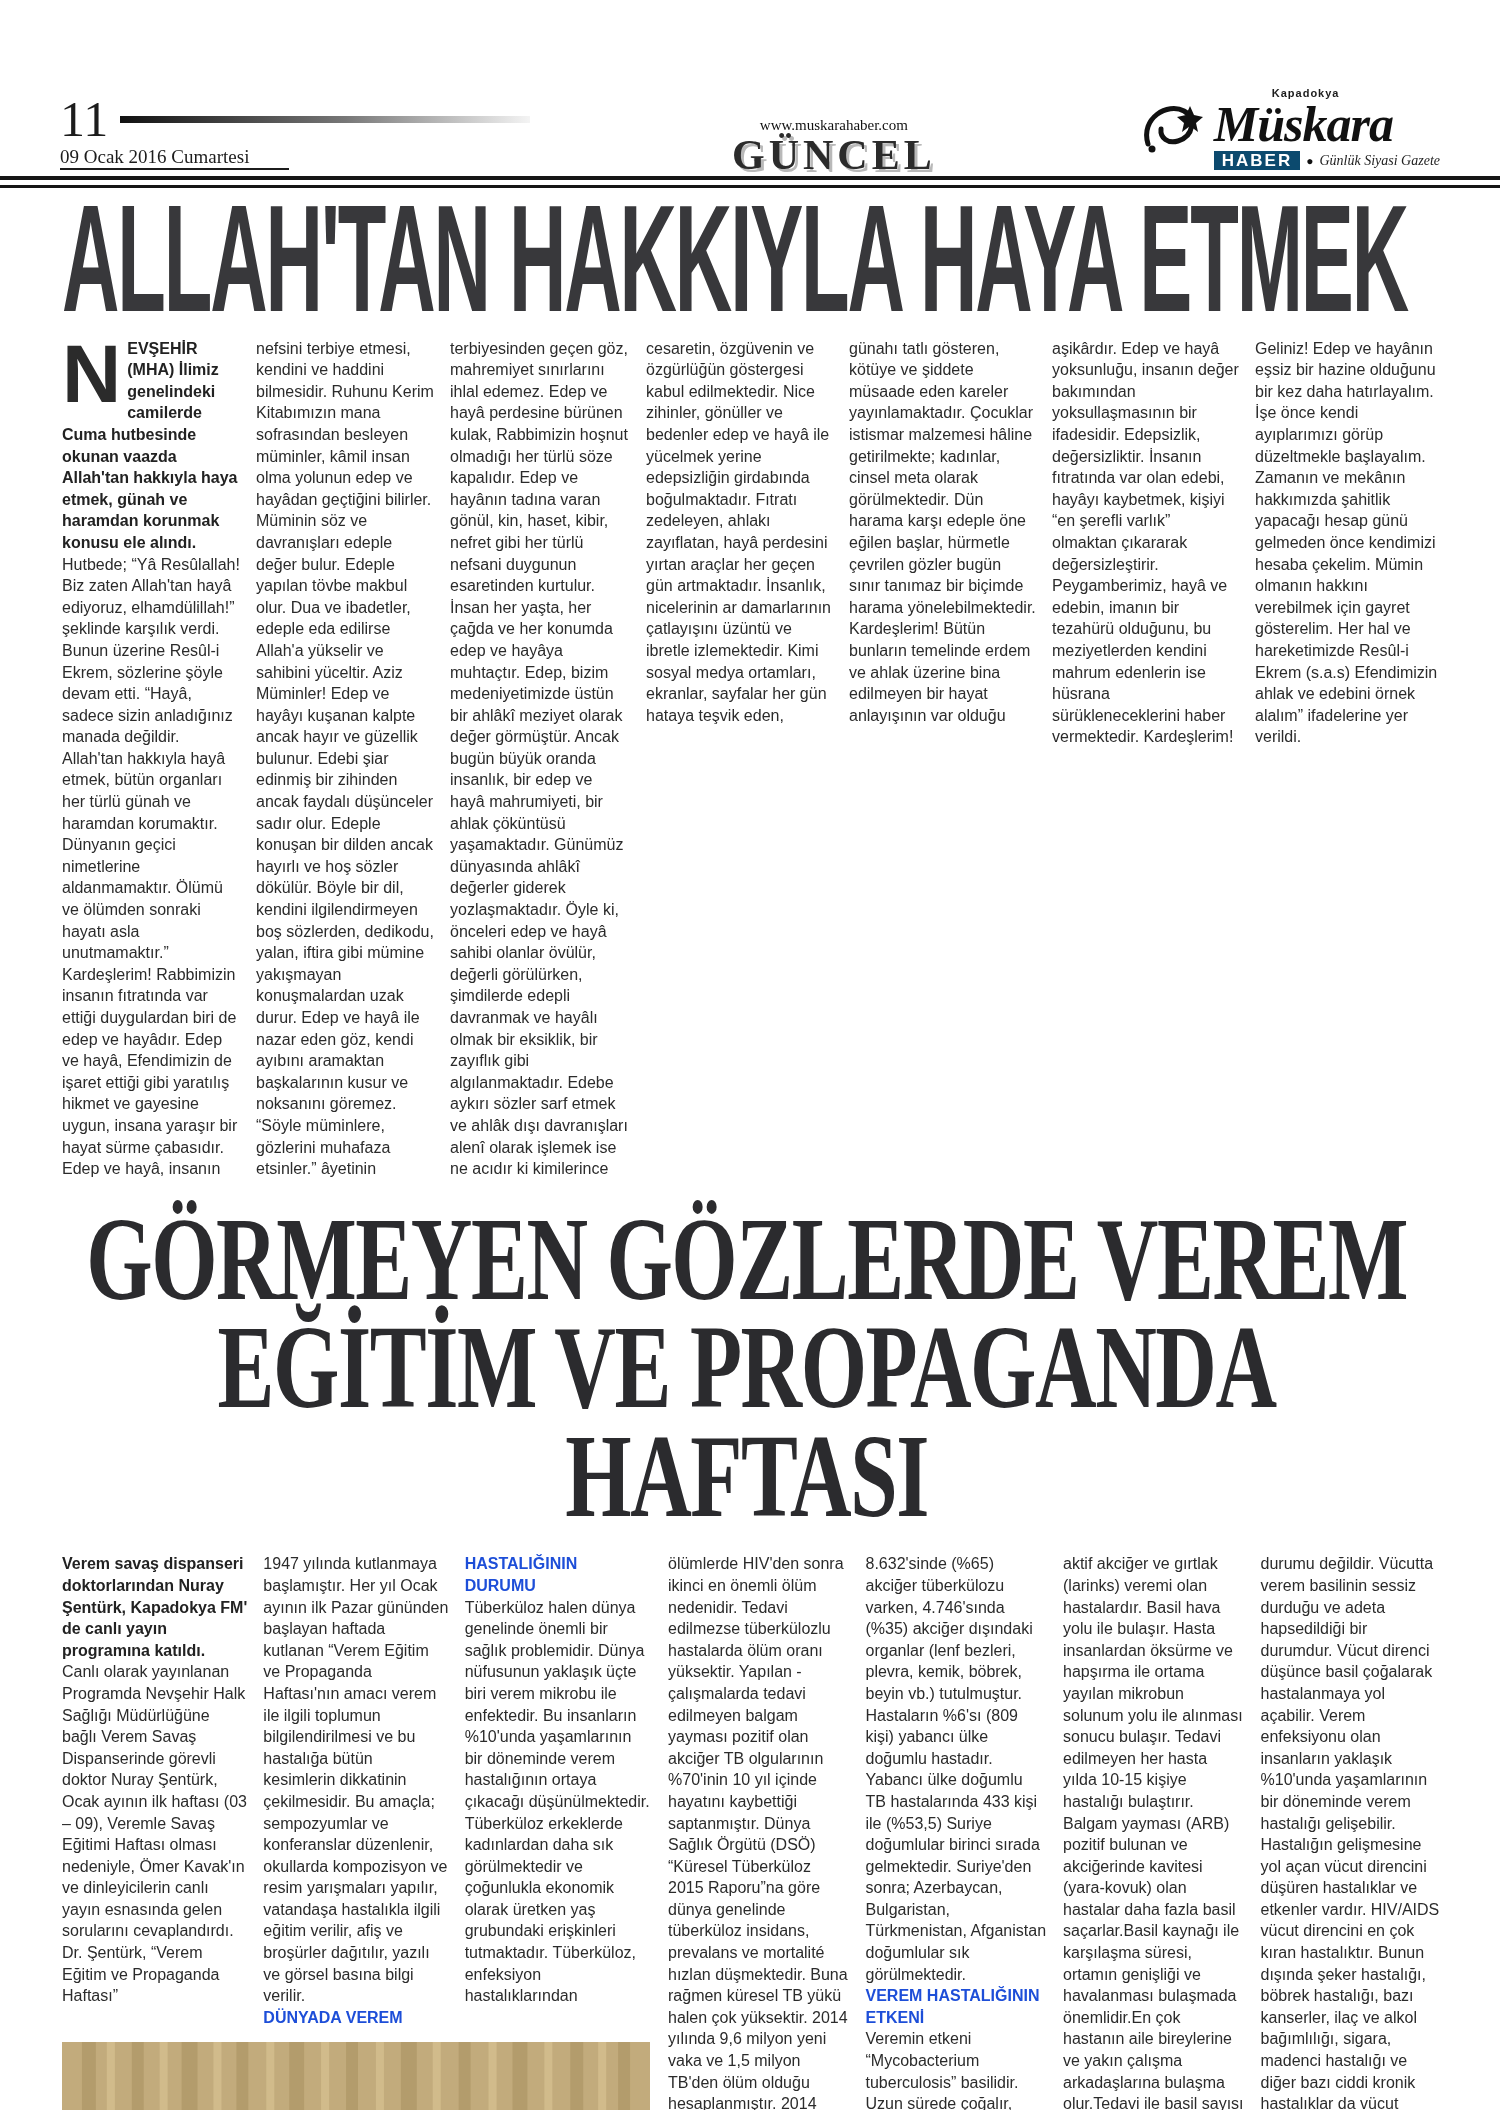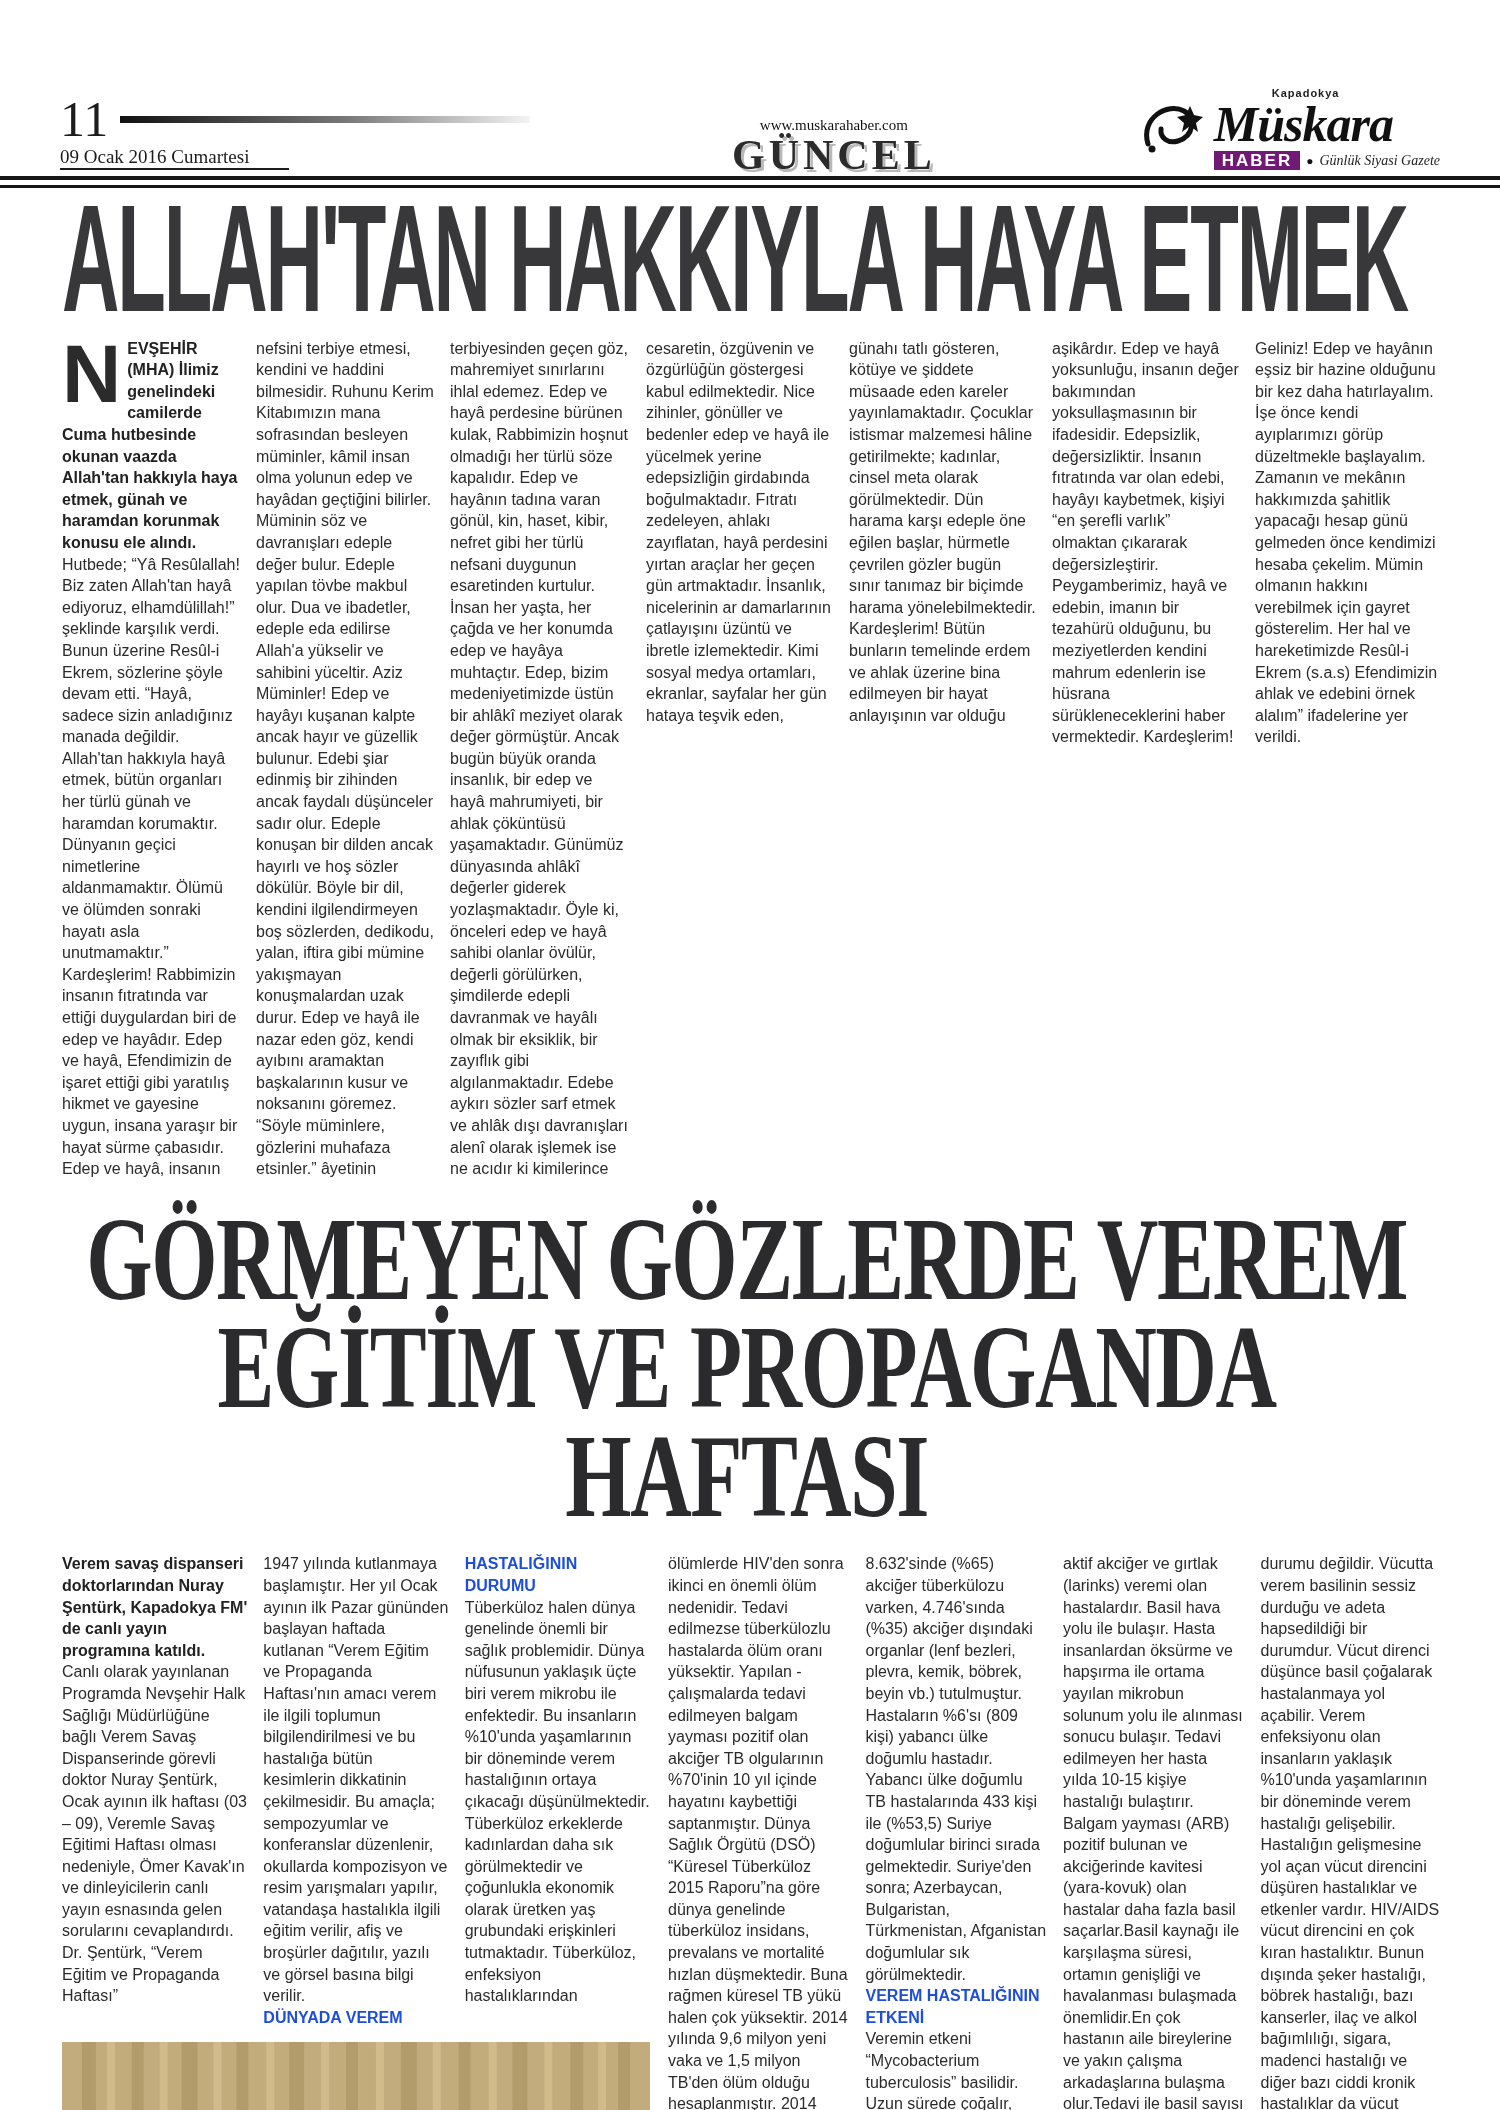--- a/index.html
+++ b/index.html
@@ -12,21 +12,21 @@
   .grad-rule{flex:1;height:7px;margin-left:12px;background:linear-gradient(to right,#111,#777 55%,#f4f4f4);}
   .date-line{font-family:"Liberation Serif",serif;font-size:19px;color:#1c1c1c;margin-top:4px;border-bottom:2px solid #1c1c1c;display:inline-block;padding-right:40px;}
   .mh-center{text-align:center;transform:translateY(6px);}
   .site-url{font-family:"Liberation Serif",serif;font-size:15px;color:#111;}
   .section-title{font-family:"Liberation Serif",serif;font-weight:bold;font-size:42px;letter-spacing:4px;color:#2b2b2b;text-shadow:3px 3px 0 #b9b9b9;line-height:1;}
   .mh-right{display:flex;align-items:center;gap:4px;}
   .logo-text{line-height:1;}
   .logo-region{font-size:11px;font-weight:bold;color:#1c1c1c;margin-left:58px;letter-spacing:1px;}
   .logo-name{font-family:"Liberation Serif",serif;font-style:italic;font-weight:bold;font-size:50px;color:#111;letter-spacing:-1px;}
   .logo-sub-row{display:flex;align-items:center;gap:6px;margin-top:2px;}
-  .haber-box{background:#701a75;color:#fff;font-weight:bold;font-size:17px;padding:1px 8px;letter-spacing:2px;}
+  .haber-box{background:#0c4a6e;color:#fff;font-weight:bold;font-size:17px;padding:1px 8px;letter-spacing:2px;}
   .logo-dot{font-size:12px;color:#111;}
   .logo-tagline{font-family:"Liberation Serif",serif;font-style:italic;font-size:14px;color:#222;}
   .rule-double{border-top:4px solid #161616;border-bottom:3px solid #161616;height:5px;}
   
   .headline1{margin:10px 0 4px 62px;font-weight:bold;font-size:152px;line-height:.8;letter-spacing:-4px;color:#38383b;white-space:nowrap;width:2630px;transform:scaleX(.523);transform-origin:left bottom;}
   
   .art{display:flex;gap:18px;padding:14px 58px 0 62px;}
   .cols{display:flex;gap:16px;}
   .col{flex:1;font-size:16px;line-height:1.35;color:#2b2b2b;}
   .col p{margin:0;}

